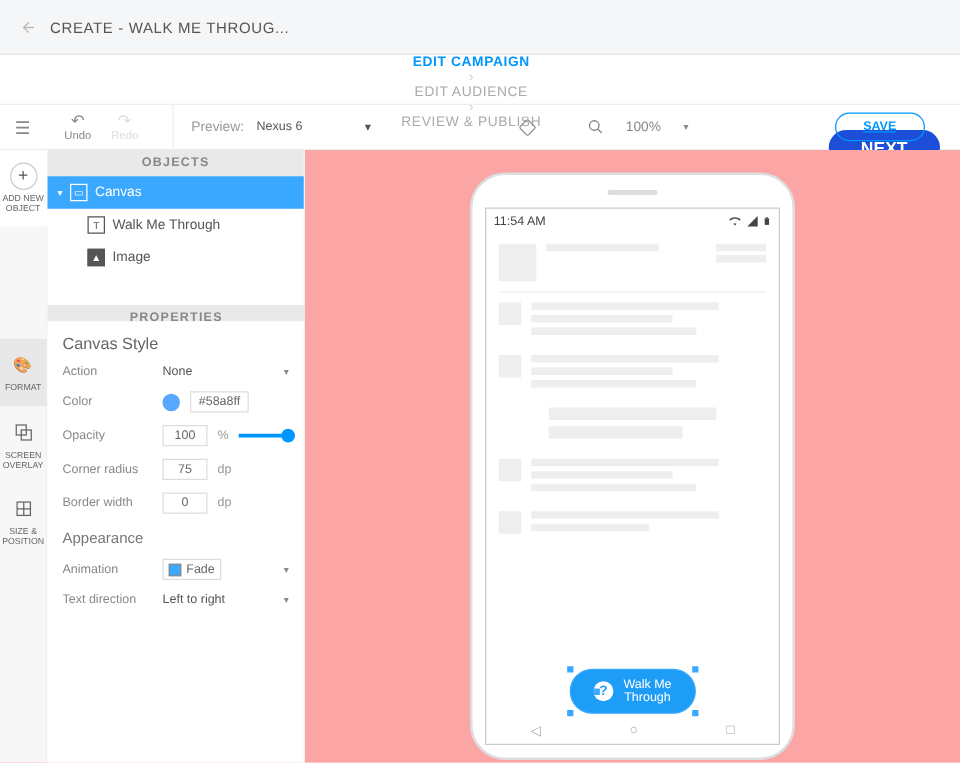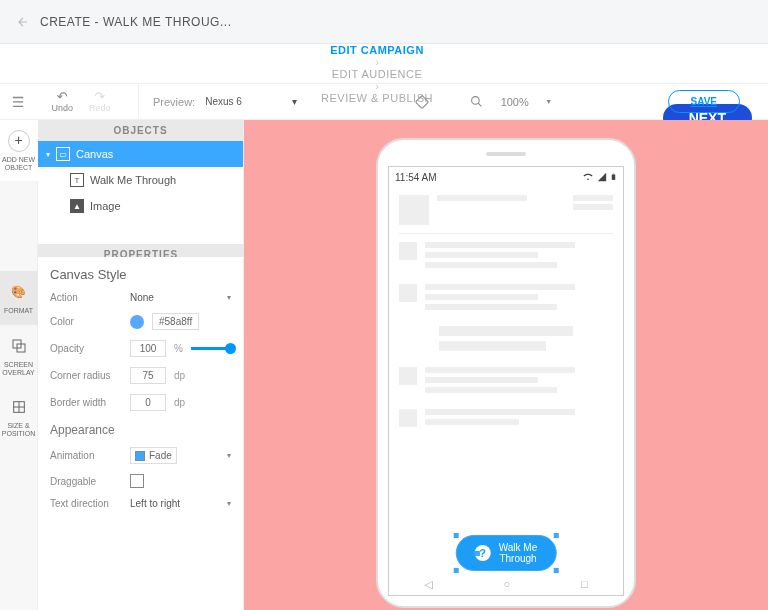--- a/index.html
+++ b/index.html
@@ -325,23 +325,19 @@
 
   <div class="prop-row">
     <span class="prop-lbl">Animation</span>
     <span class="sel-box">
         <span class="sel-sw"></span>
         <span>Fade</span>
       </span>
     <span class="drop-caret">▾</span>
   </div>
 
-  <div class="prop-row">
-    <span class="prop-lbl">Draggable</span>
-    <span class="checkbox unchecked"></span>
-  </div>
 
   <div class="prop-row">
     <span class="prop-lbl">Text direction</span>
     <span class="prop-val">Left to right</span>
     <span class="drop-caret">▾</span>
   </div>
 </div>
 
 </body></html>

